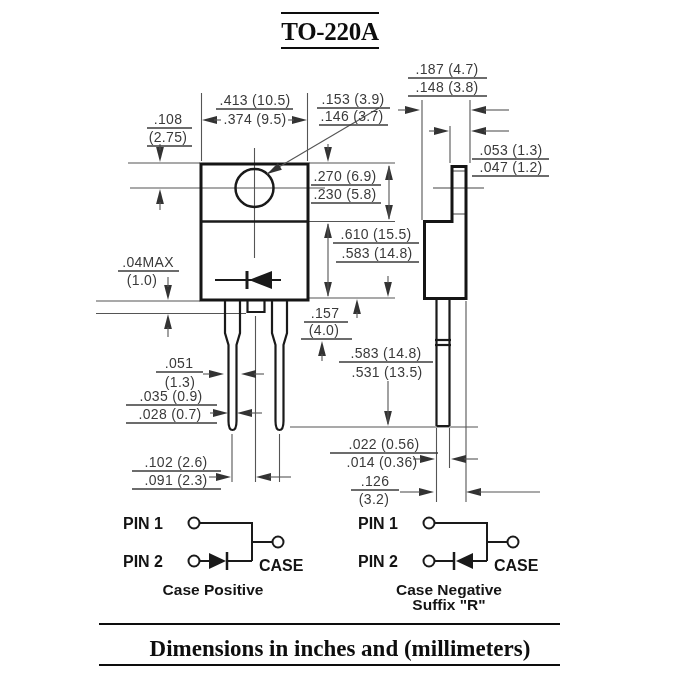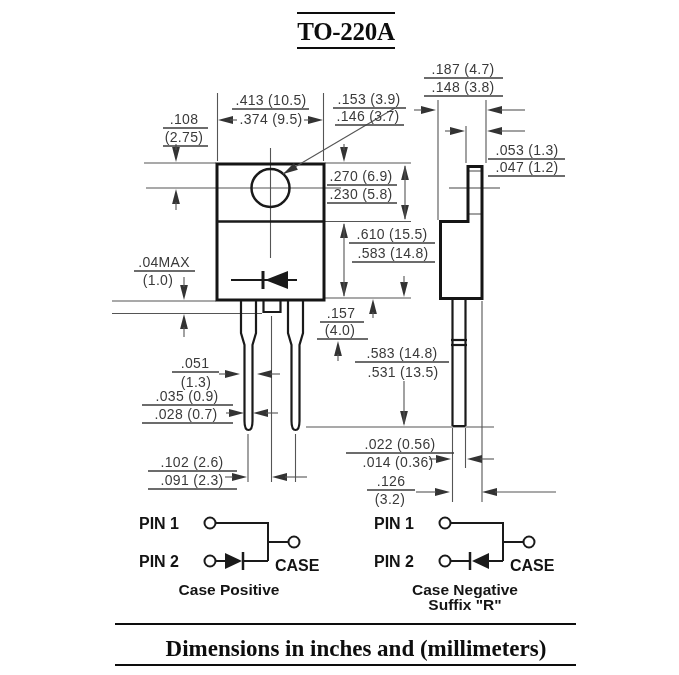--- a/index.html
+++ b/index.html
@@ -1,17 +1,17 @@
 <!DOCTYPE html>
 <html><head>
 <meta charset="utf-8">
 <style>
   html,body{margin:0;padding:0;background:#fff;}
   #stage{position:relative;width:560px;height:675px;background:#ffffff;overflow:hidden;
-         font-family:"Liberation Sans",sans-serif;margin-left:16px;}
+         font-family:"Liberation Sans",sans-serif;}
   svg{position:absolute;left:0;top:0;}
   .thick{stroke:#151515;stroke-width:3;fill:none;}
   .med{stroke:#1a1a1a;stroke-width:2.2;fill:none;}
   .med2{stroke:#1a1a1a;stroke-width:2.5;fill:none;}
   .thin{stroke:#555;stroke-width:1.1;fill:none;}
   .rule{stroke:#3b3b3b;stroke-width:1.3;fill:none;}
   .wire{stroke:#1a1a1a;stroke-width:2;fill:none;}
   .arr{fill:#333;stroke:none;}
   .solid{fill:#1a1a1a;stroke:none;}
   .dimtext{font:14px "Liberation Sans",sans-serif;fill:#3a3a3a;letter-spacing:.3px;}

